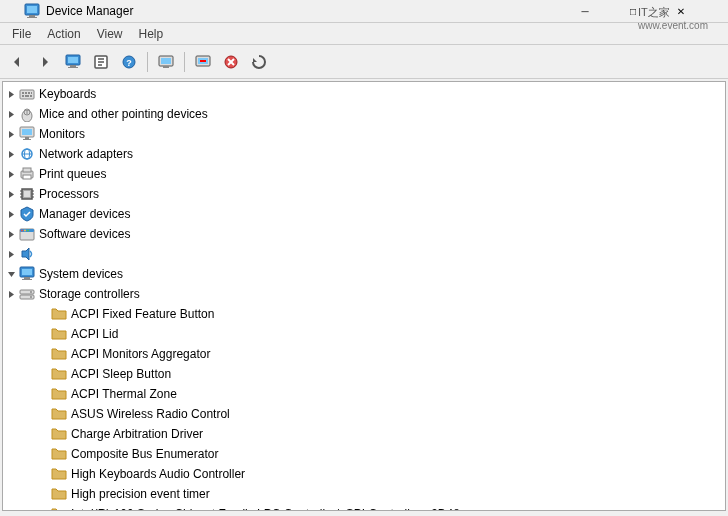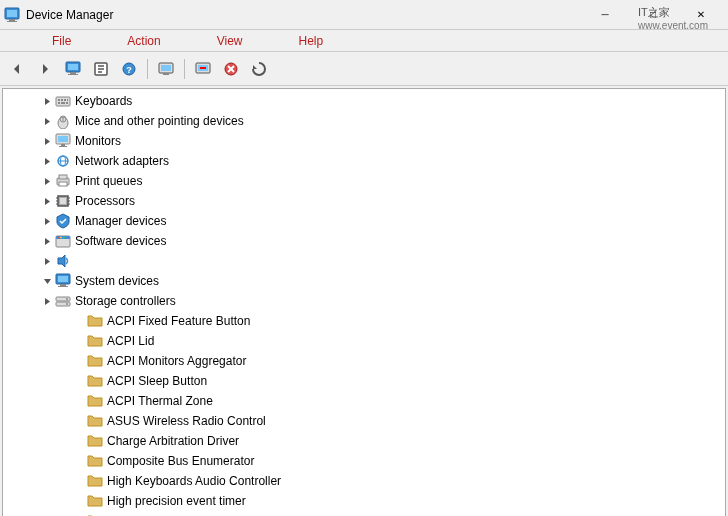--- a/index.html
+++ b/index.html
@@ -8,24 +8,24 @@
       font-size: 12px;
       background: #f0f0f0;
       width: 728px;
       height: 516px;
       overflow: hidden;
     }
 
     
     .title-bar {
       background: #f0f0f0;
-      height: 30px;
-      display: flex;
-      align-items: center;
-      padding: 0 4px;
+      height: 23px;
+      display: flex;
+      align-items: center;
+      padding: 0 24px;
       border-bottom: 1px solid #ccc;
       justify-content: space-between;
     }
     .title-bar-left {
       display: flex;
       align-items: center;
       gap: 6px;
     }
     .title-bar-icon {
       width: 16px;
@@ -67,22 +67,21 @@
       height: 22px;
       display: flex;
       align-items: center;
       padding: 0 4px;
       border-bottom: 1px solid #ccc;
     }
     .menu-item {
       padding: 2px 8px;
       cursor: pointer;
       font-size: 12px;
-      color: #b91c1c;
-      margin-left: 40px;
+      color: #404040;
     }
 
     
     .toolbar {
       background: #f0f0f0;
       height: 34px;
       display: flex;
       align-items: center;
       padding: 0 4px;
       gap: 2px;
@@ -120,21 +119,20 @@
     .tree-view {
       padding: 2px 0;
     }
     .tree-item {
       display: flex;
       align-items: center;
       height: 20px;
       cursor: pointer;
       padding-right: 4px;
       white-space: nowrap;
-      padding-left: 36px;
     }
 
     .expand-btn {
       width: 16px;
       height: 16px;
       display: flex;
       align-items: center;
       justify-content: center;
       font-size: 9px;
       color: #555;

